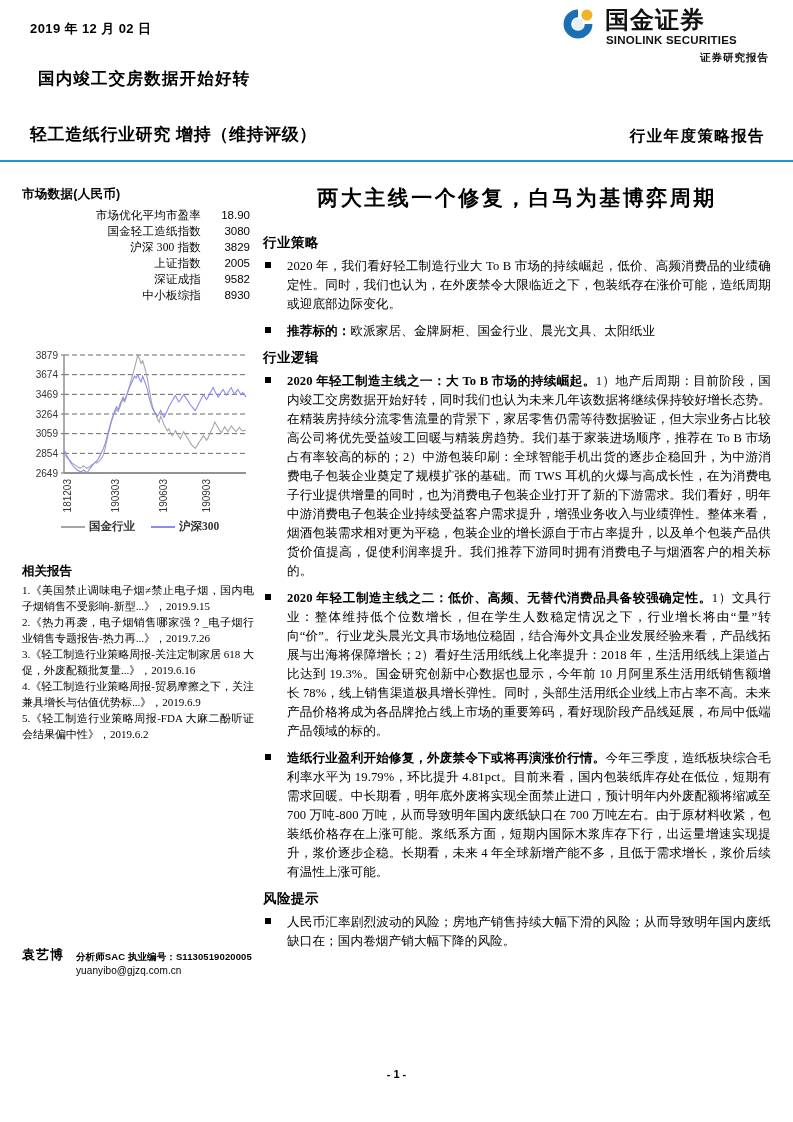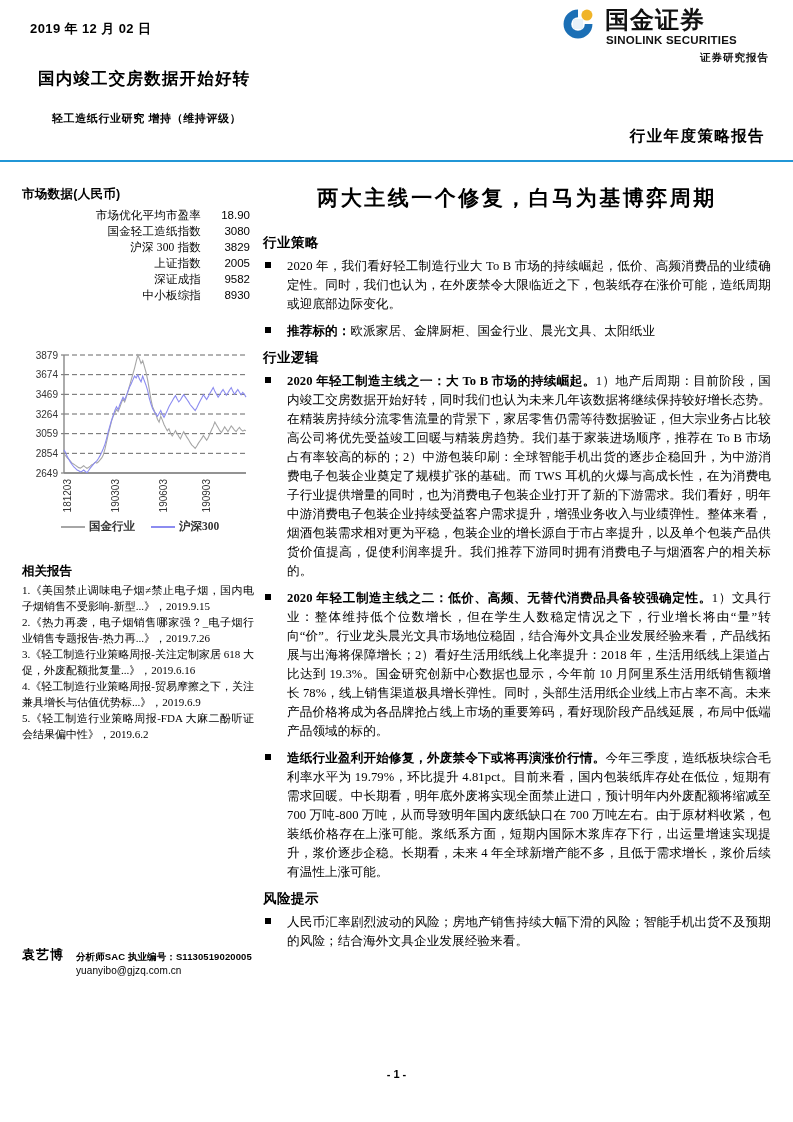--- a/index.html
+++ b/index.html
@@ -21,23 +21,23 @@
     position: absolute; left: 30px; top: 20px;
     font-family: "Liberation Sans", sans-serif;
     font-weight: bold; font-size: 13px; letter-spacing: .4px;
   }
   .hdr-center {
     position: absolute; left: 38px; top: 68px;
     font-family: "Liberation Serif", serif;
     font-weight: bold; font-size: 16.5px; letter-spacing: 1.2px;
   }
   .hdr-industry {
-    position: absolute; left: 30px; top: 111px;
-    font-family: "Liberation Sans", sans-serif;
-    font-weight: bold; font-size: 11px; letter-spacing: .6px; margin-left: 22px;
+    position: absolute; left: 30px; top: 123px;
+    font-family: "Liberation Sans", sans-serif;
+    font-weight: bold; font-size: 17px; letter-spacing: .6px;
   }
   .hdr-reporttype {
     position: absolute; right: 28px; top: 126px;
     font-family: "Liberation Serif", serif;
     font-weight: bold; font-size: 15.5px; letter-spacing: 1.4px;
   }
   .hdr-rule {
     position: absolute; left: 0px; top: 160px; width: 793px;
     height: 2px; background: #2196d6;
   }
@@ -327,18 +327,18 @@
         <div class="bullet-mark">
           <i></i>
         </div>
         <div class="bullet-text"><b>造纸行业盈利开始修复，外废禁令下或将再演涨价行情。</b><span>今年三季度，造纸板块综合毛利率水平为 19.79%，环比提升 4.81pct。目前来看，国内包装纸库存处在低位，短期有需求回暖。中长期看，明年底外废将实现全面禁止进口，预计明年内外废配额将缩减至 700 万吨-800 万吨，从而导致明年国内废纸缺口在 700 万吨左右。由于原材料收紧，包装纸价格存在上涨可能。浆纸系方面，短期内国际木浆库存下行，出运量增速实现提升，浆价逐步企稳。长期看，未来 4 年全球新增产能不多，且低于需求增长，浆价后续有温性上涨可能。</span></div>
       </div>
       <div class="sec-h">风险提示</div>
       <div class="bullet-row">
         <div class="bullet-mark">
           <i></i>
         </div>
-        <div class="bullet-text"><span>人民币汇率剧烈波动的风险；房地产销售持续大幅下滑的风险；智能手机出货不及预期的风险；结合海外文具企业发展经验来看。</span></div>
+        <div class="bullet-text"><span>人民币汇率剧烈波动的风险；房地产销售持续大幅下滑的风险；从而导致明年国内废纸缺口在；国内卷烟产销大幅下降的风险。</span></div>
       </div>
     </div>
 </div>
 
 <div class="page-num">- 1 -</div>
 
 </body></html>

